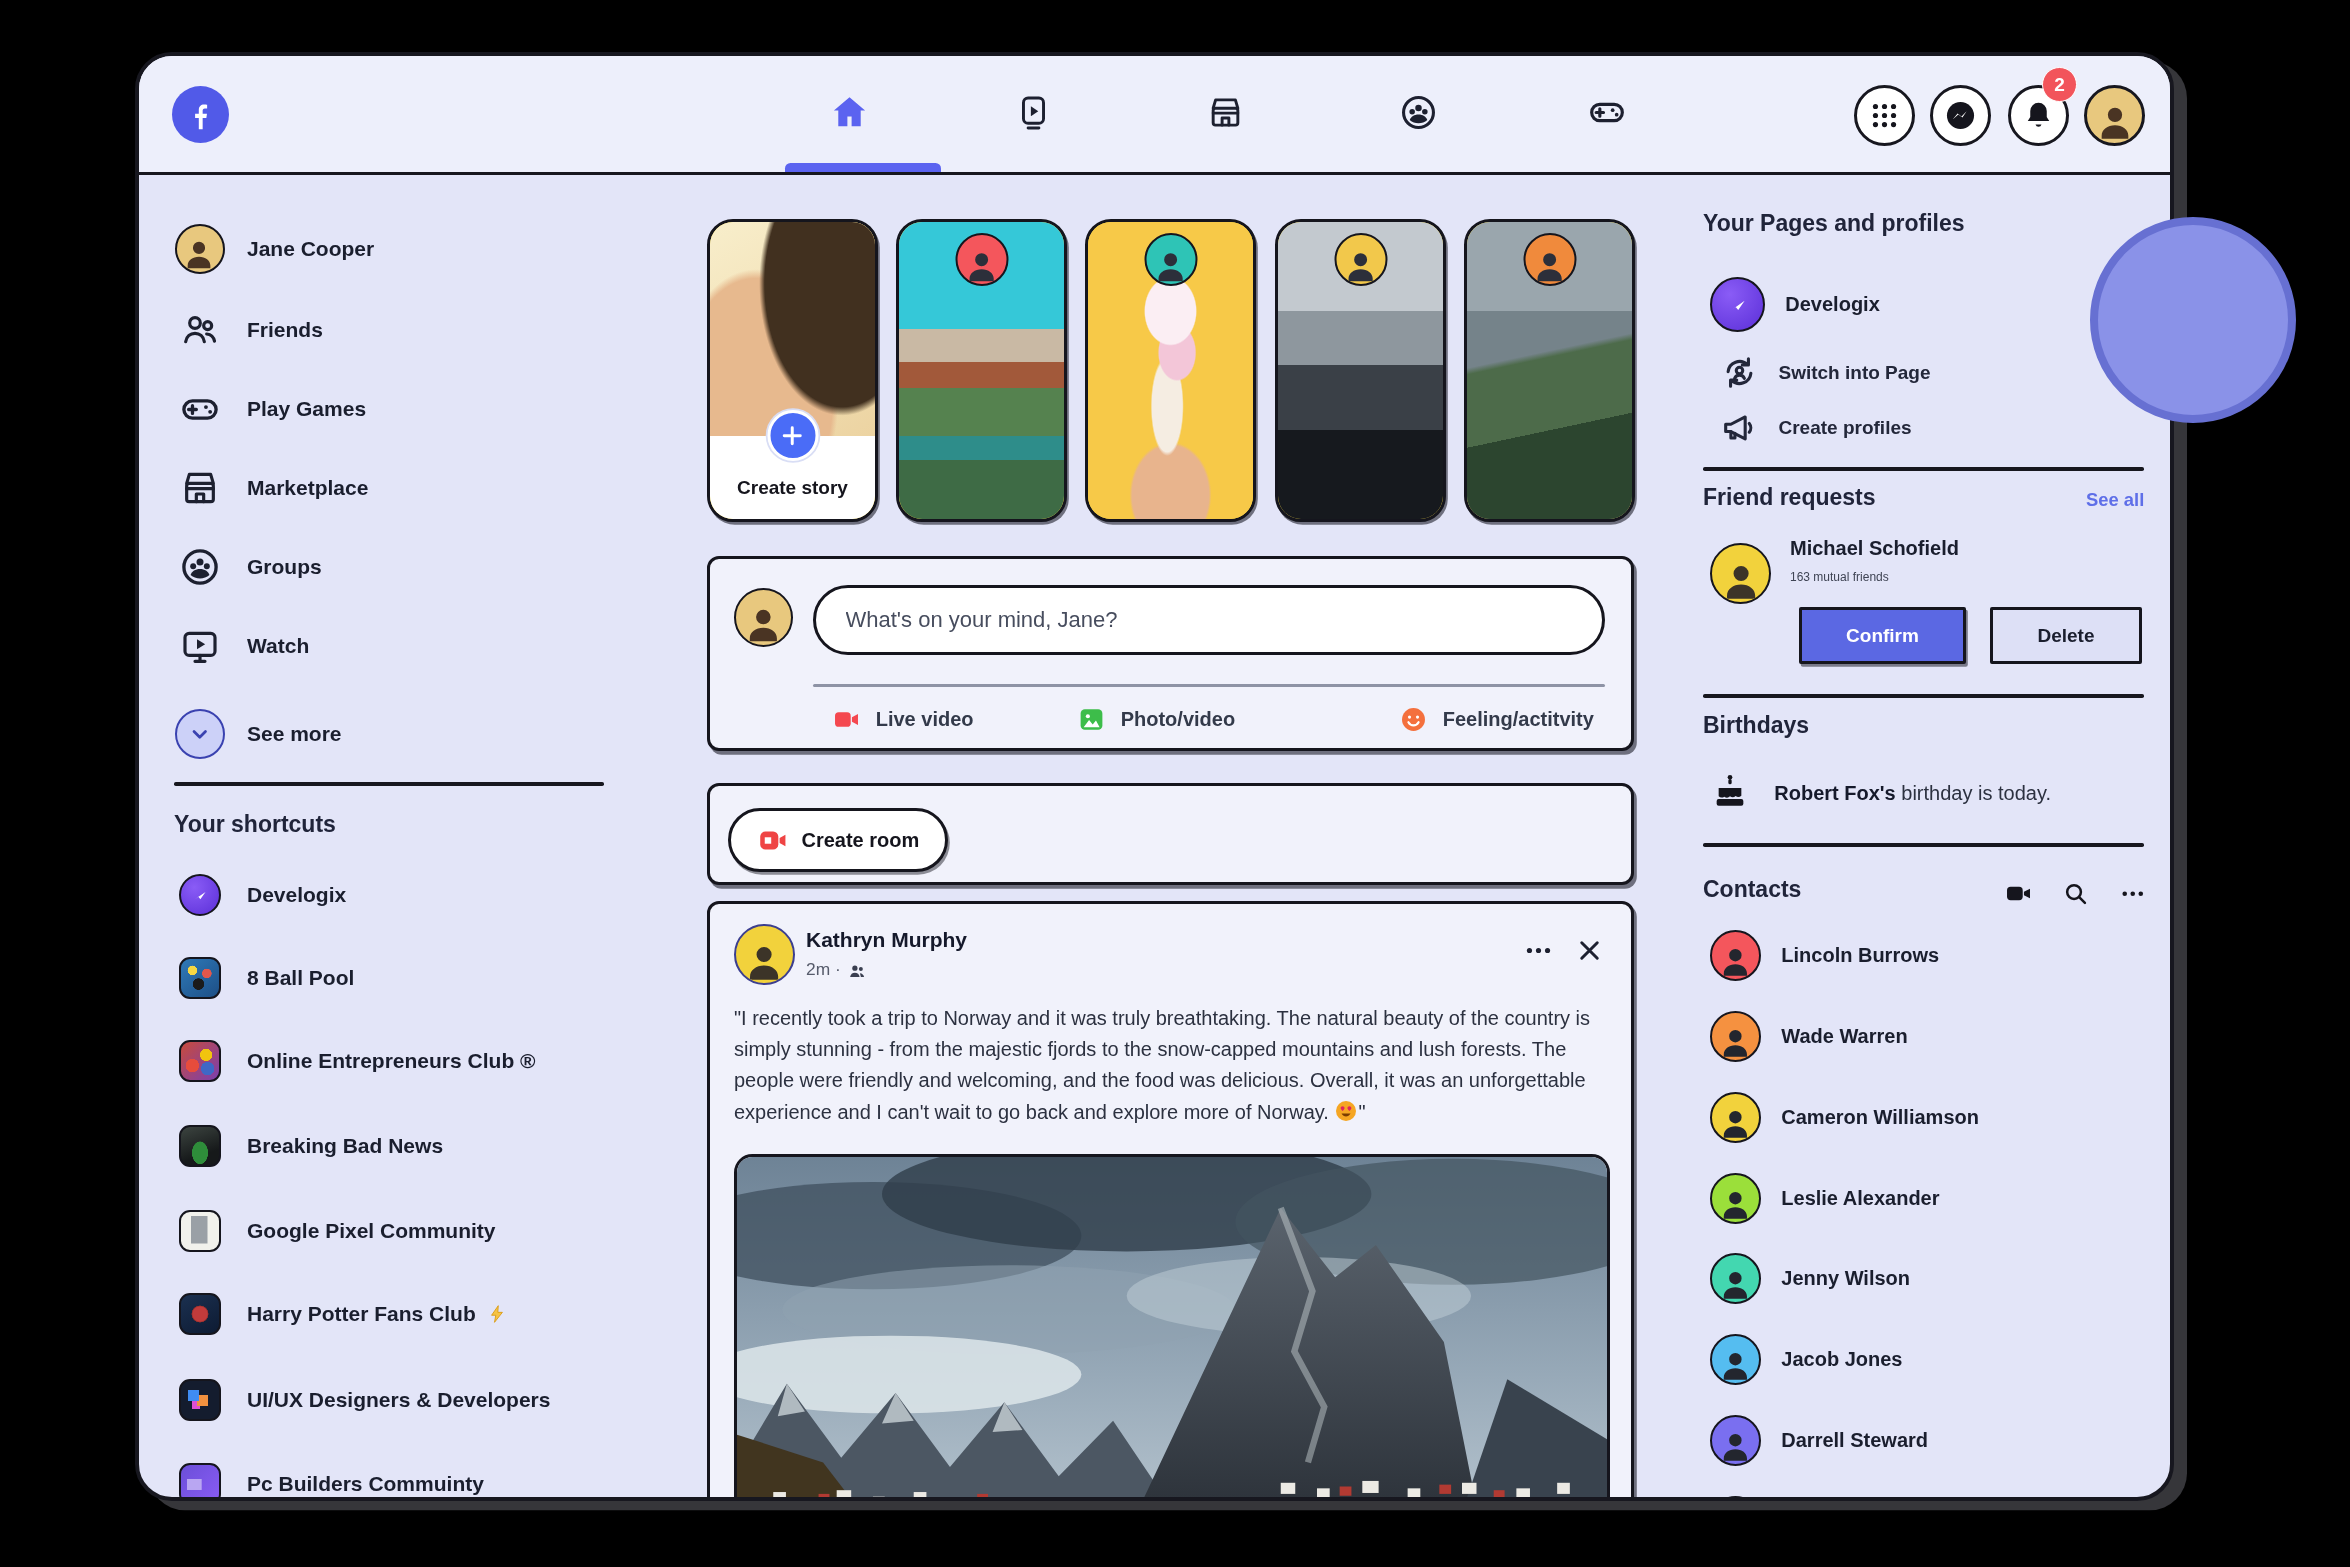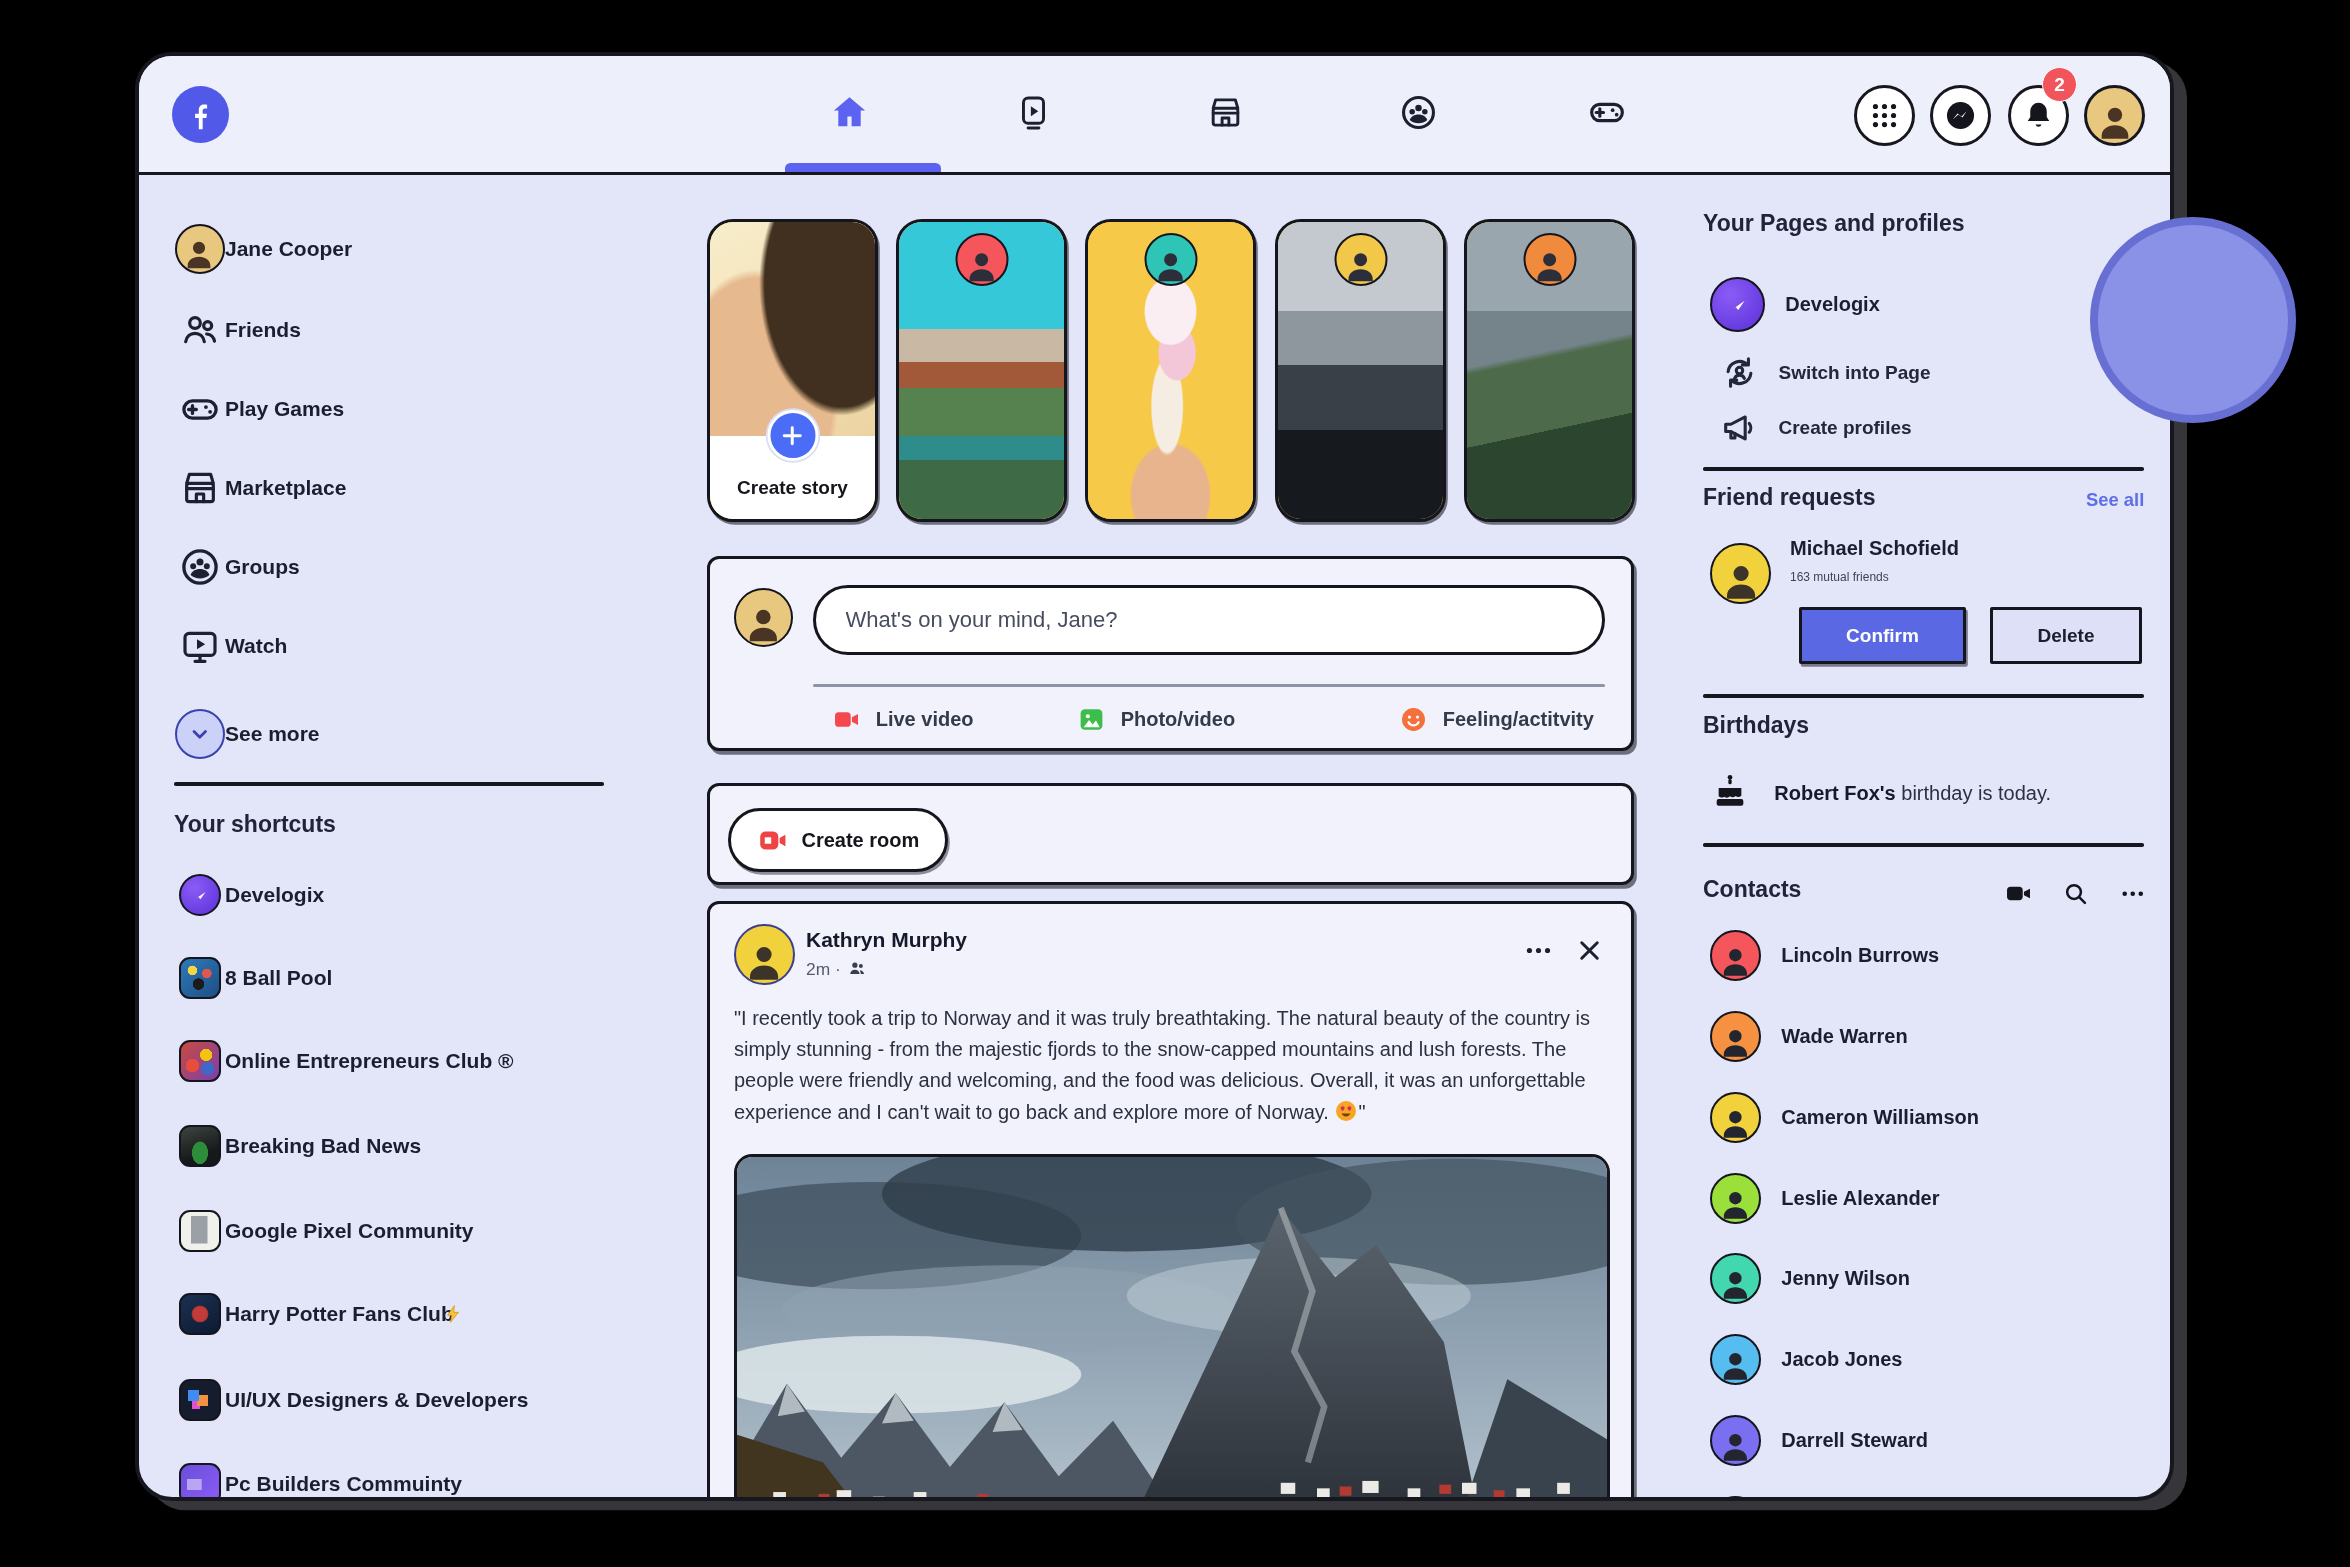--- a/index.html
+++ b/index.html
@@ -35,21 +35,21 @@
     position:absolute;left:1903px;top:11px;width:35px;height:35px;border-radius:50%;background:#f2545b;
     color:#fff;font-size:19px;font-weight:bold;display:flex;align-items:center;justify-content:center;z-index:5;border:1.8px solid #fff;box-sizing:border-box;
   }
   
   .ic{stroke:currentColor;fill:none;stroke-width:1.9;stroke-linecap:round;stroke-linejoin:round}
   .fil{fill:currentColor;stroke:none}
   .divider{position:absolute;height:3.7px;background:#17171f;border-radius:1.8px}
   .avatar{border-radius:50%;border:2.8px solid #15151d;box-sizing:border-box;overflow:hidden;display:flex;align-items:flex-end;justify-content:center;flex:none}
   .avatar svg{width:74%;height:74%;display:block}
   
-  .lrow{position:absolute;left:35px;display:flex;align-items:center;height:51px;cursor:pointer}
+  .lrow{position:absolute;left:35px;display:flex;align-items:center;gap:22px;height:51px;cursor:pointer}
   .lrow .ibox{width:51px;display:flex;align-items:center;justify-content:center;color:#1d2030}
   .llabel{font-size:21px;font-weight:bold;color:#1a1e2e}
   .see-more-circle{width:50px;height:50px;border-radius:50%;background:#ccd1f8;border:2.8px solid #3a42b0;box-sizing:border-box;display:flex;align-items:center;justify-content:center;color:#3a42b0}
   .ls-title{position:absolute;left:35px;font-size:23px;font-weight:bold;color:#20243a}
   .sc-icon{width:42px;height:42px;border-radius:11px;border:2.8px solid #15151d;box-sizing:border-box;flex:none;display:flex;align-items:center;justify-content:center}
   .sc-0{border-radius:50%;background:radial-gradient(circle at 35% 30%,#8a5cf6,#5b2fd8)}
   .sc-1{background:radial-gradient(8.3px 8.3px at 30% 30%,#f6d743 0 55%,transparent 60%),radial-gradient(8.3px 8.3px at 68% 38%,#e2574c 0 55%,transparent 60%),radial-gradient(10px 10px at 46% 66%,#1b1b1b 0 55%,transparent 60%),linear-gradient(140deg,#2f79b8,#1d4f86)}
   .sc-2{background:radial-gradient(11px 11px at 30% 62%,#e74c3c 0 60%,transparent 62%),radial-gradient(10px 10px at 66% 34%,#f1c40f 0 60%,transparent 62%),radial-gradient(11px 11px at 70% 70%,#3f67c6 0 60%,transparent 62%),linear-gradient(135deg,#c94b3c,#7a3fb0)}
   .sc-3{background:radial-gradient(13px 18.4px at 50% 68%,#2e8d3a 0 60%,transparent 63%),linear-gradient(160deg,#3c4440,#16191a 70%)}
   .sc-4{background:linear-gradient(#9aa0a6 0 0) 50% 45%/16.5px 27.5px no-repeat,#f1f1ec}
@@ -89,21 +89,21 @@
   .composer-input input::placeholder{color:#474d5e}
   .comp-divider{position:absolute;left:103px;width:792px;top:125px;height:2.8px;background:#8e93a5;border-radius:1.8px}
   .action{position:absolute;top:140px;height:40px;display:flex;align-items:center;gap:14.7px;cursor:pointer}
   .action .alabel{font-size:20px;font-weight:bold;color:#333a4a}
   .room-btn{
     position:absolute;left:18.4px;top:22px;width:220px;height:64px;background:#fff;border:3.7px solid #15151d;border-radius:33px;
     box-sizing:border-box;display:flex;align-items:center;justify-content:center;gap:13px;cursor:pointer;
     font-size:20px;font-weight:bold;color:#15151d;box-shadow:1.8px 2.8px 0 rgba(15,15,25,.45);
   }
   .post-name{position:absolute;left:96px;top:24px;font-size:21px;font-weight:bold;color:#15192b}
-  .post-meta{position:absolute;left:96px;top:55px;font-size:17.4px;color:#565b6b;display:flex;align-items:flex-start;gap:7.3px}
+  .post-meta{position:absolute;left:96px;top:55px;font-size:17.4px;color:#565b6b;display:flex;align-items:flex-end;gap:7.3px}
   .post-body{position:absolute;left:24px;top:99px;width:876px;font-size:20px;line-height:1.56;color:#2c3140}
   .post-img{position:absolute;left:24px;top:250px;width:876px;height:441px;border:3.7px solid #15151d;border-radius:18.4px;overflow:hidden;box-sizing:border-box;cursor:pointer}
   .icon-btn{color:#1d2030;cursor:pointer;position:absolute;top:31px}
   
   .rcol{position:absolute;left:1564px;top:0;width:445px;height:100%}
   .rtitle{position:absolute;left:0;font-size:23px;font-weight:bold;color:#20243a}
   .rrow{position:absolute;display:flex;align-items:center;gap:20px;cursor:pointer}
   .rlabel{font-size:20px;font-weight:bold;color:#1a1e2e}
   .rsub{font-size:19px;font-weight:bold;color:#23273a}
   .dvx-icon{width:55px;height:55px;border-radius:50%;border:2.8px solid #15151d;box-sizing:border-box;background:radial-gradient(circle at 35% 30%,#8a5cf6,#5b2fd8);display:flex;align-items:center;justify-content:center;flex:none}

